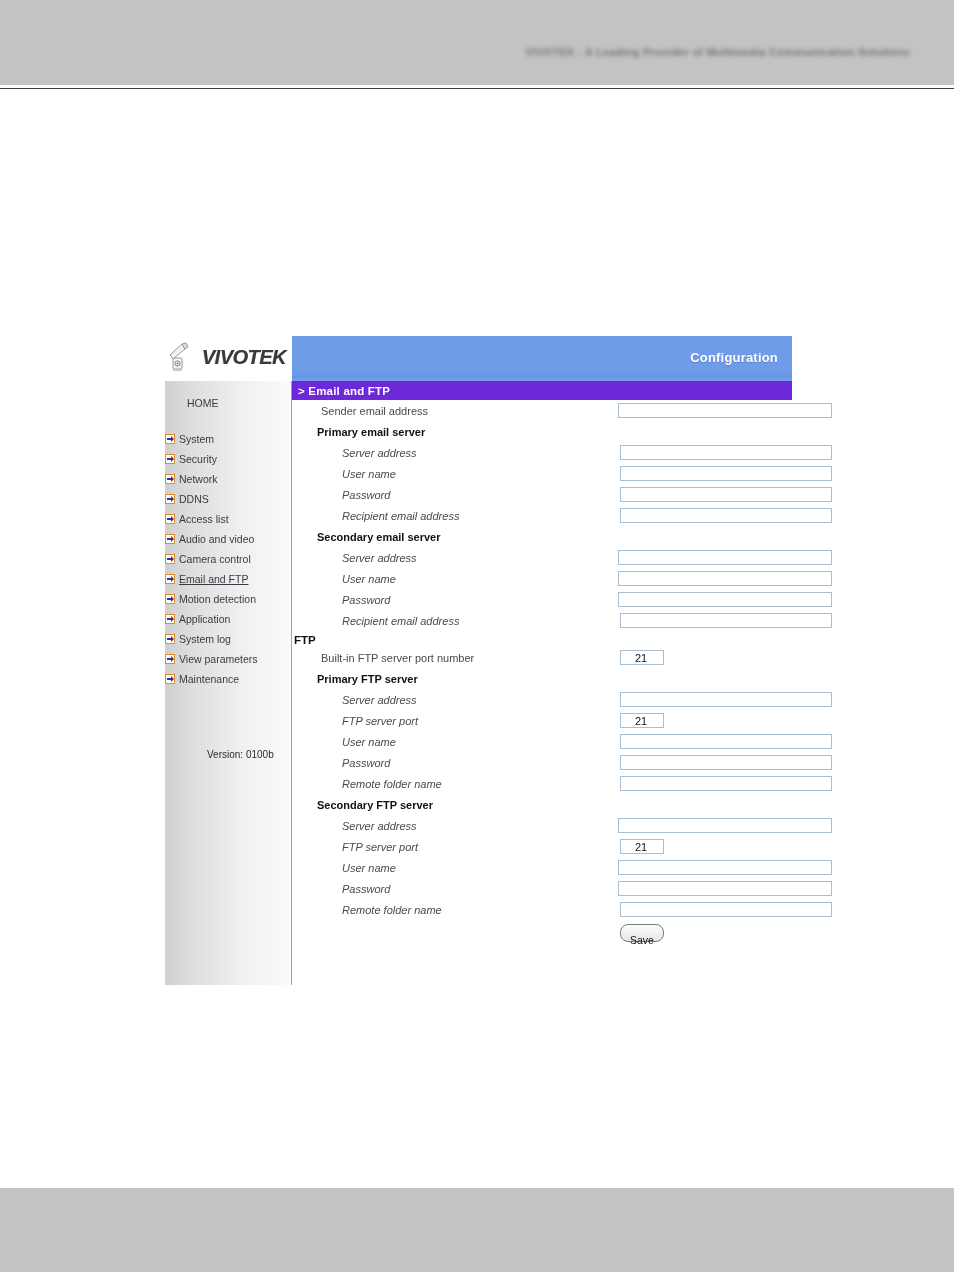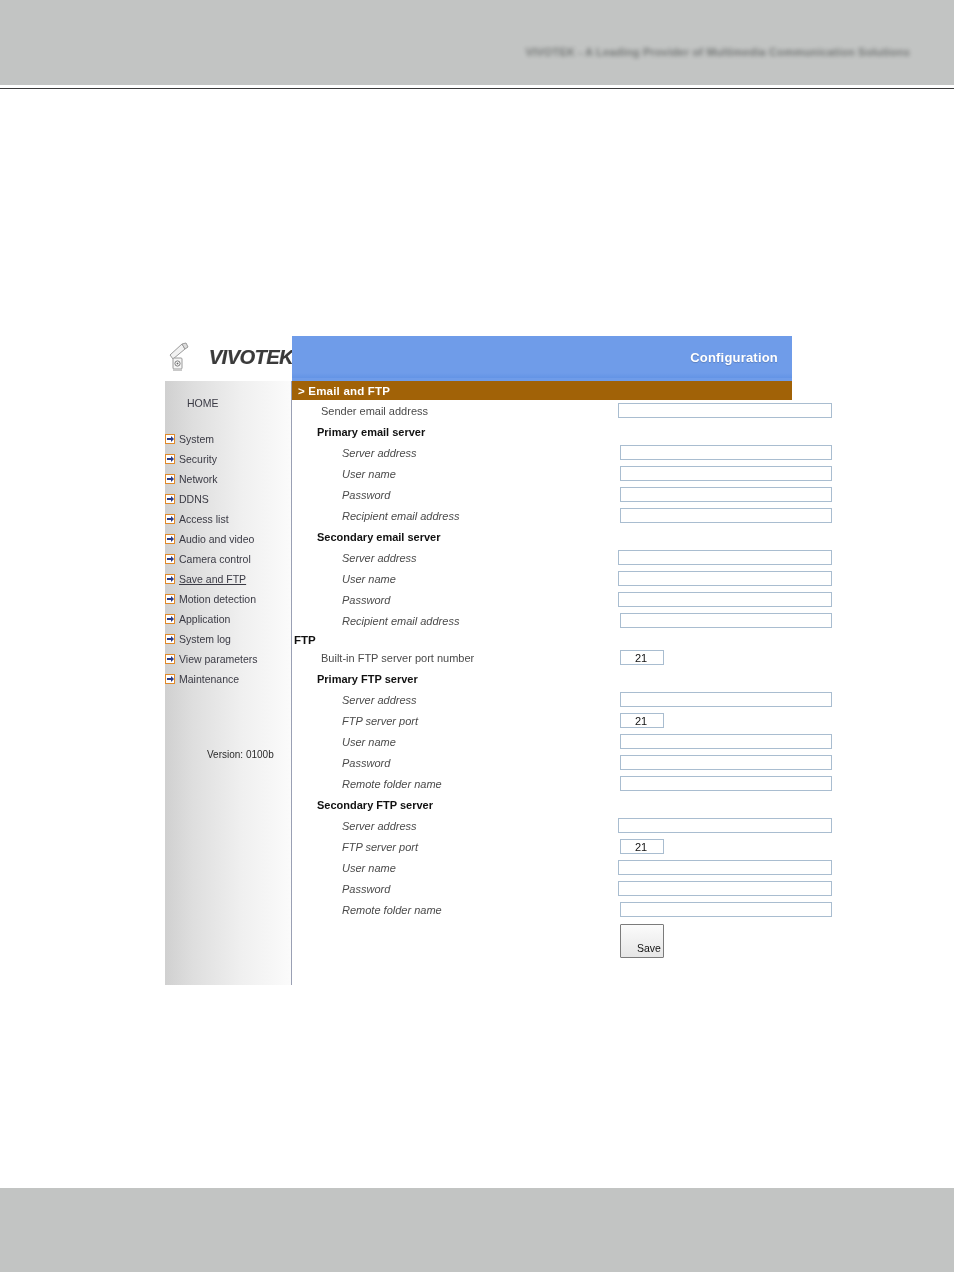--- a/index.html
+++ b/index.html
@@ -44,21 +44,21 @@
   .ui-head {
     position:relative;
     height:45px;
     display:flex; align-items:stretch;
   }
   .logo-cell {
     width:127px; background:#ffffff;
     display:flex; align-items:center;
     padding-left:3px;
   }
-  .logo-wrap { display:flex; align-items:center; gap:15px; }
+  .logo-wrap { display:flex; align-items:center; gap:8px; }
   .logo-cam { flex:0 0 auto; }
   .logo-word {
     font-family:"Liberation Sans", sans-serif;
     font-size:20px; font-weight:bold; font-style:italic;
     letter-spacing:-0.5px;
     color:#3a3a3a;
     text-shadow: 1px 1px 0 #ffffff, -0.5px -0.5px 0 #8d8d8d;
     position:relative; top:-1px;
   }
   .config-cell {
@@ -128,21 +128,21 @@
 
   .content {
     flex:1;
     background:#ffffff;
     position:relative;
     padding-bottom:14px;
   }
 
   .page-title-bar {
     height:19px;
-    background:#a16207;
+    background:#6d28d9;
     color:#ffffff;
     font-size:11.5px; font-weight:bold;
     display:flex; align-items:center;
     padding-left:6px;
     letter-spacing:.2px;
   }
 
   .sect-head {
     font-size:11.5px; font-weight:bold; color:#111;
     padding:3px 0 1px 2px;
@@ -181,22 +181,22 @@
   .fld.small { left:328px; width:44px; }
 
   .save-row { height:28px; position:relative; }
   .save-btn {
     position:absolute; left:328px; top:4px;
     width:44px; height:16px;
     font-family:"Liberation Sans", sans-serif;
     font-size:10.5px; color:#111;
     background:linear-gradient(180deg,#fbfbfb,#e6e6e6);
     border:1px solid #7b7b7b;
-    border-radius:1px;
-    padding:16px; cursor:pointer;
+    border-radius:8px;
+    padding:8px; cursor:pointer;
     line-height:14px;
   }
 </style>
 </head>
 <body>
 
 <div id="page">
 
   <div class="band-top"></div>
   <div class="band-top-text">VIVOTEK - A Leading Provider of Multimedia Communication Solutions</div>
@@ -265,21 +265,21 @@
           <span class="nav-label">Audio and video</span>
         </div>
 
         <div class="nav-item">
           <span class="nav-arrow"></span>
           <span class="nav-label">Camera control</span>
         </div>
 
         <div class="nav-item active">
           <span class="nav-arrow"></span>
-          <span class="nav-label">Save and FTP</span>
+          <span class="nav-label">Email and FTP</span>
         </div>
 
         <div class="nav-item">
           <span class="nav-arrow"></span>
           <span class="nav-label">Motion detection</span>
         </div>
 
         <div class="nav-item">
           <span class="nav-arrow"></span>
           <span class="nav-label">Application</span>

